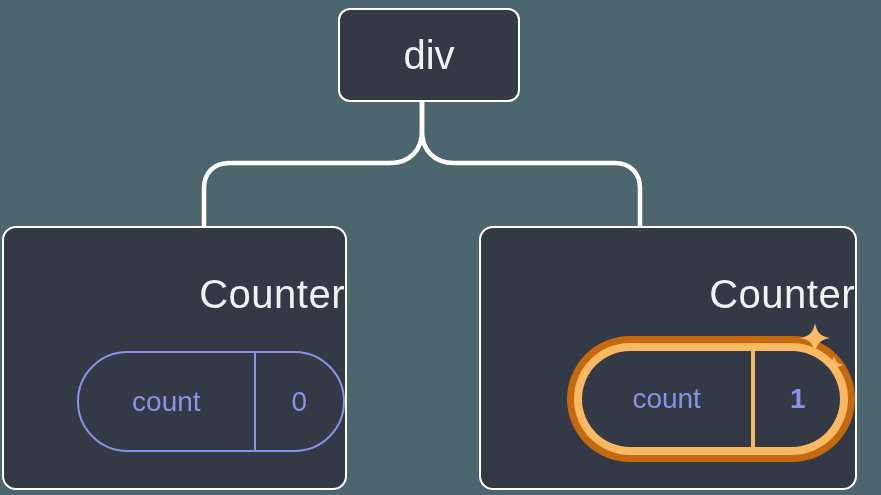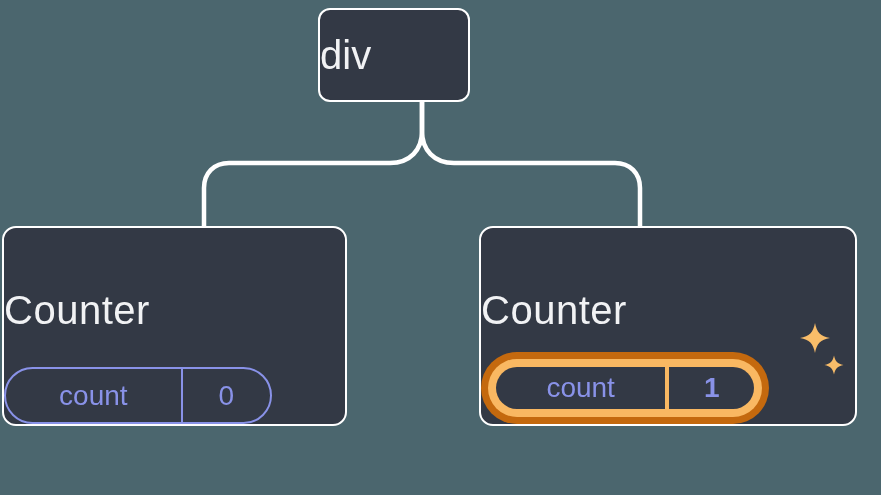--- a/index.html
+++ b/index.html
@@ -36,41 +36,41 @@
   }
 
   .node {
     position: absolute;
     background: var(--node_fill);
     border: 2.5px solid var(--node_border);
     z-index: 2;
   }
 
   .root-node {
-    left: 318px; top: 8px;
-    width: 152px; height: 94px;
+    left: 338px; top: 8px;
+    width: 182px; height: 94px;
     border-radius: 12px;
     display: flex;
     align-items: center;
-    justify-content: flex-start;
+    justify-content: center;
   }
   .node-label {
     color: var(--node_text);
     font-size: 40px;
     line-height: 1;
   }
 
   .counter-node {
     top: 226px;
-    height: 200px;
+    height: 264px;
     border-radius: 14px;
     display: flex;
     flex-direction: column;
-    align-items: flex-start;
-    padding-top: 58px;
+    align-items: flex-end;
+    padding-top: 42px;
   }
   .counter-node.left  { left: 2px;   width: 345px; gap: 33px; }
   .counter-node.right { left: 479px; width: 378px; gap: 18px; }
 
   .counter-title {
     color: var(--node_text);
     font-size: 40px;
     line-height: 48px;
     letter-spacing: 0.5px;
   }

